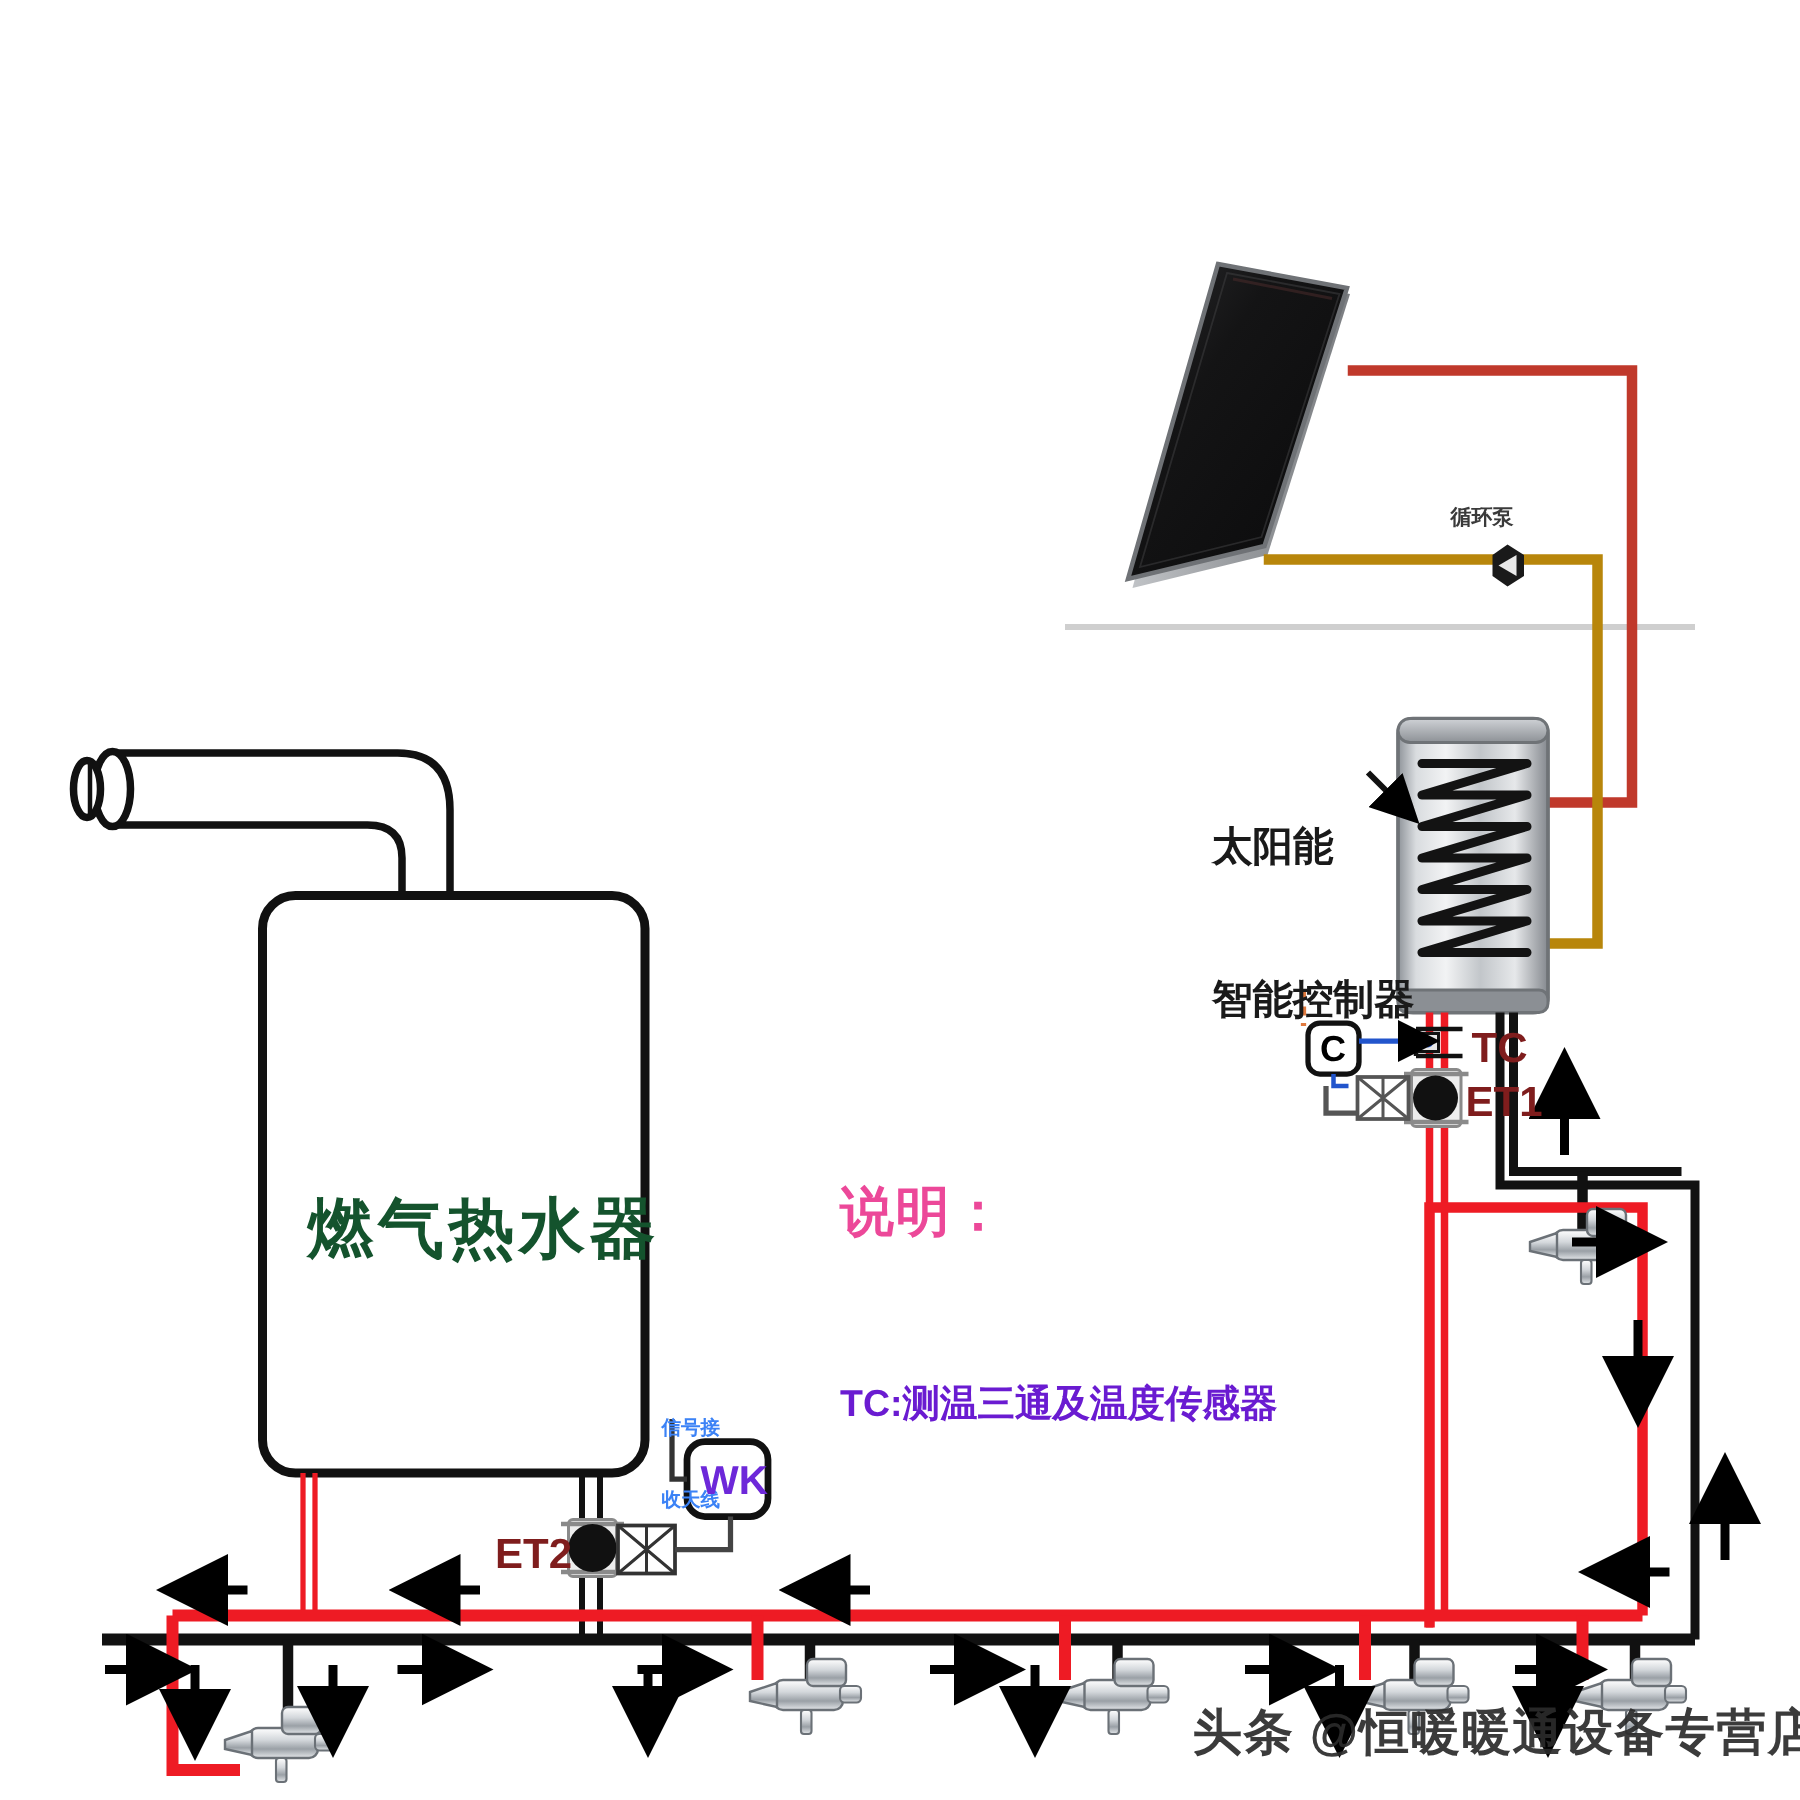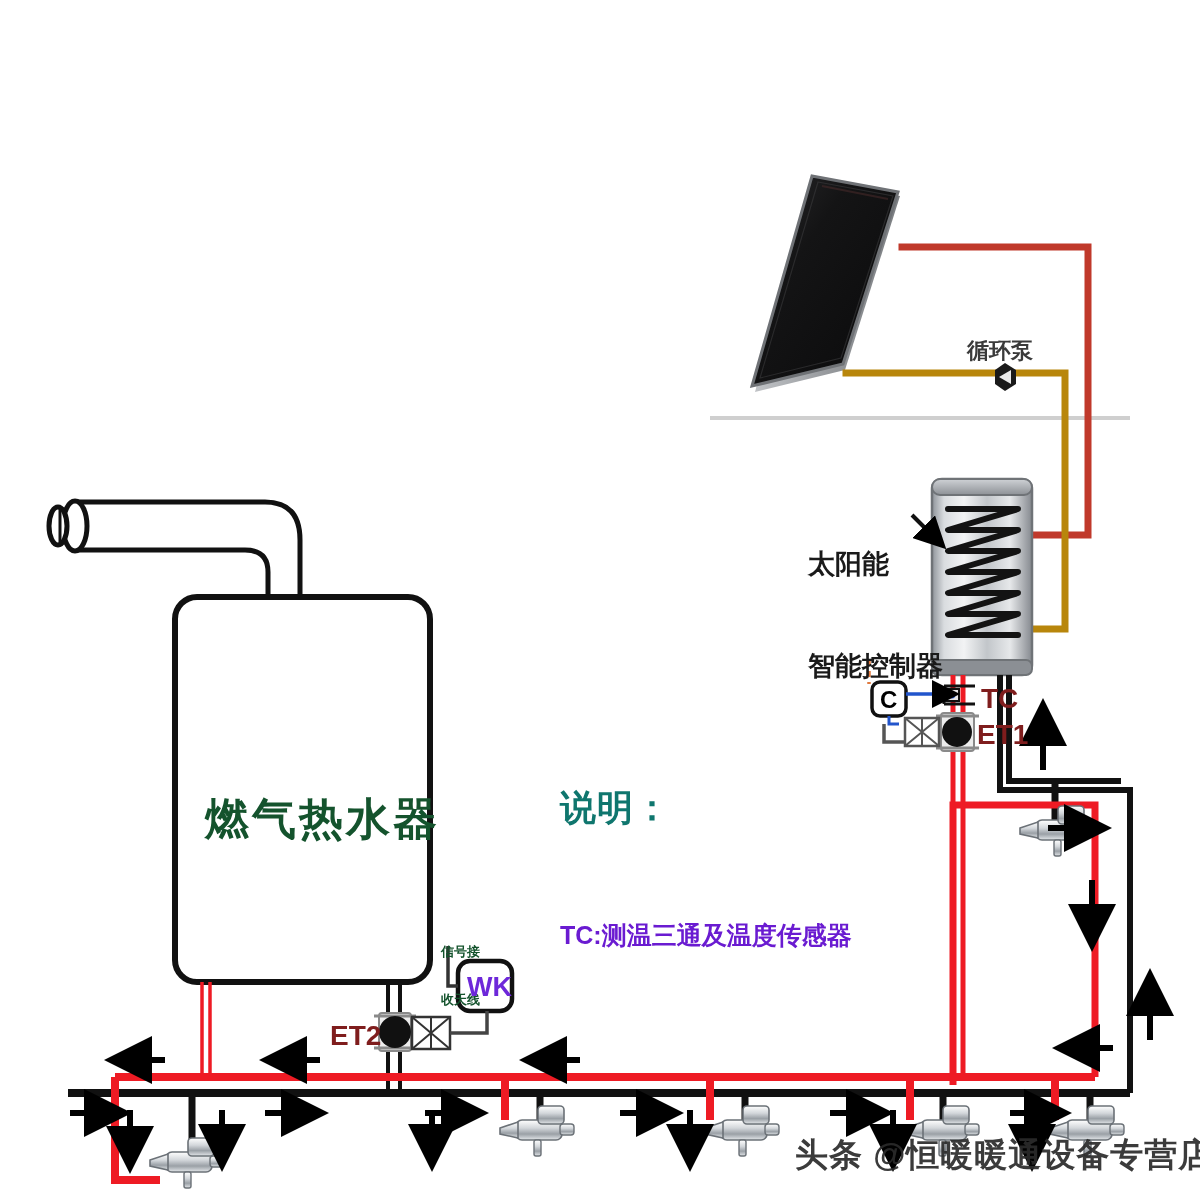--- a/index.html
+++ b/index.html
@@ -5,29 +5,29 @@
 <style>
   html,body{margin:0;padding:0;background:#ffffff;}
   body{
     font-family:"Liberation Sans","DejaVu Sans",sans-serif;
     width:1200px;height:1200px;overflow:hidden;position:relative;
   }
   #stage{position:relative;width:1200px;height:1200px;background:#fff;}
   #stage svg{position:absolute;left:0;top:0;}
   .lbl{position:absolute;white-space:pre;}
   .legend-title{
-    color:#0f766e;font-size:36px;font-weight:700;letter-spacing:1px;
+    color:#ec4899;font-size:36px;font-weight:700;letter-spacing:1px;
   }
   .legend-line{
     color:#6a1bd1;font-size:25px;font-weight:700;letter-spacing:0px;
   }
   .dev-lbl{color:#7f1d1d;font-size:28px;font-weight:700;text-align:center;}
   .cn-lbl{color:#1a1a1a;font-size:27px;font-weight:700;line-height:34px;}
-  .tiny-lbl{color:#14532d;font-size:13px;font-weight:700;line-height:16px;}
-  .pump-lbl{color:#3a3a3a;font-size:22px;font-weight:700;text-align:center;}
+  .tiny-lbl{color:#3b82f6;font-size:13px;font-weight:700;line-height:16px;}
+  .pump-lbl{color:#3a3a3a;font-size:14px;font-weight:700;text-align:center;}
   .heater-lbl{color:#14532d;font-size:44px;font-weight:700;letter-spacing:3px;}
   .wk-lbl{color:#6d28d9;font-size:27px;font-weight:700;}
   .c-lbl{color:#000;font-size:24px;font-weight:700;}
   .watermark{
     color:#2b2b2b;font-size:33px;font-weight:700;opacity:.92;letter-spacing:1px;
   }
 </style>
 </head>
 <body>
 

